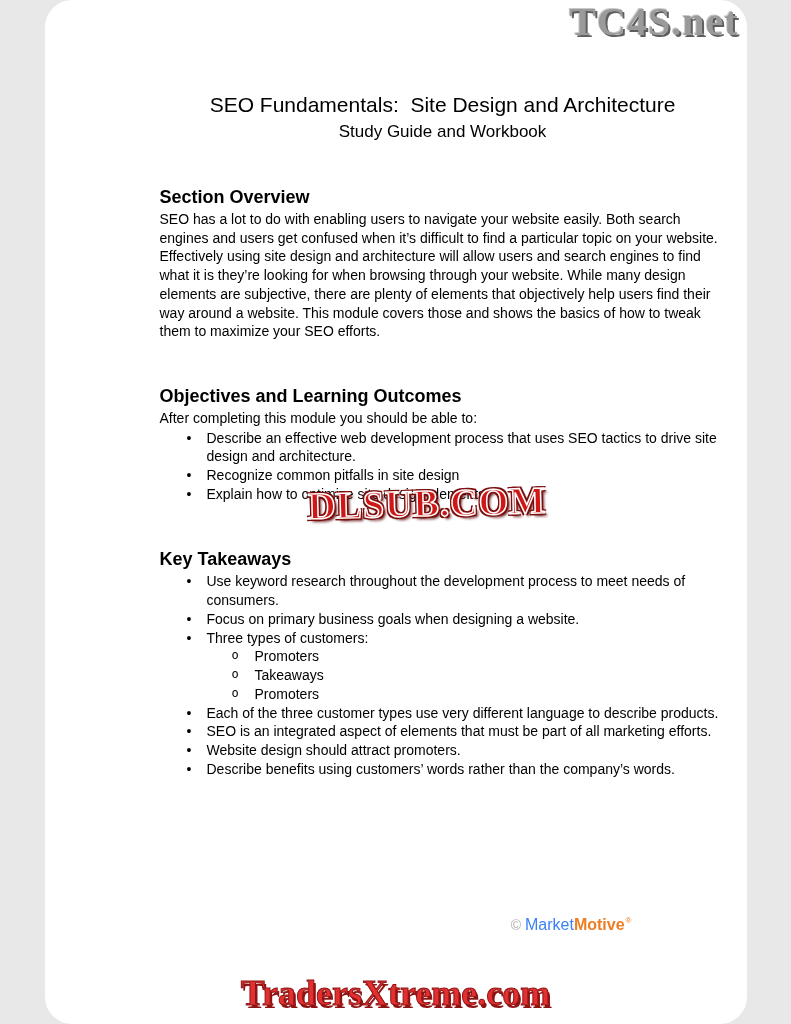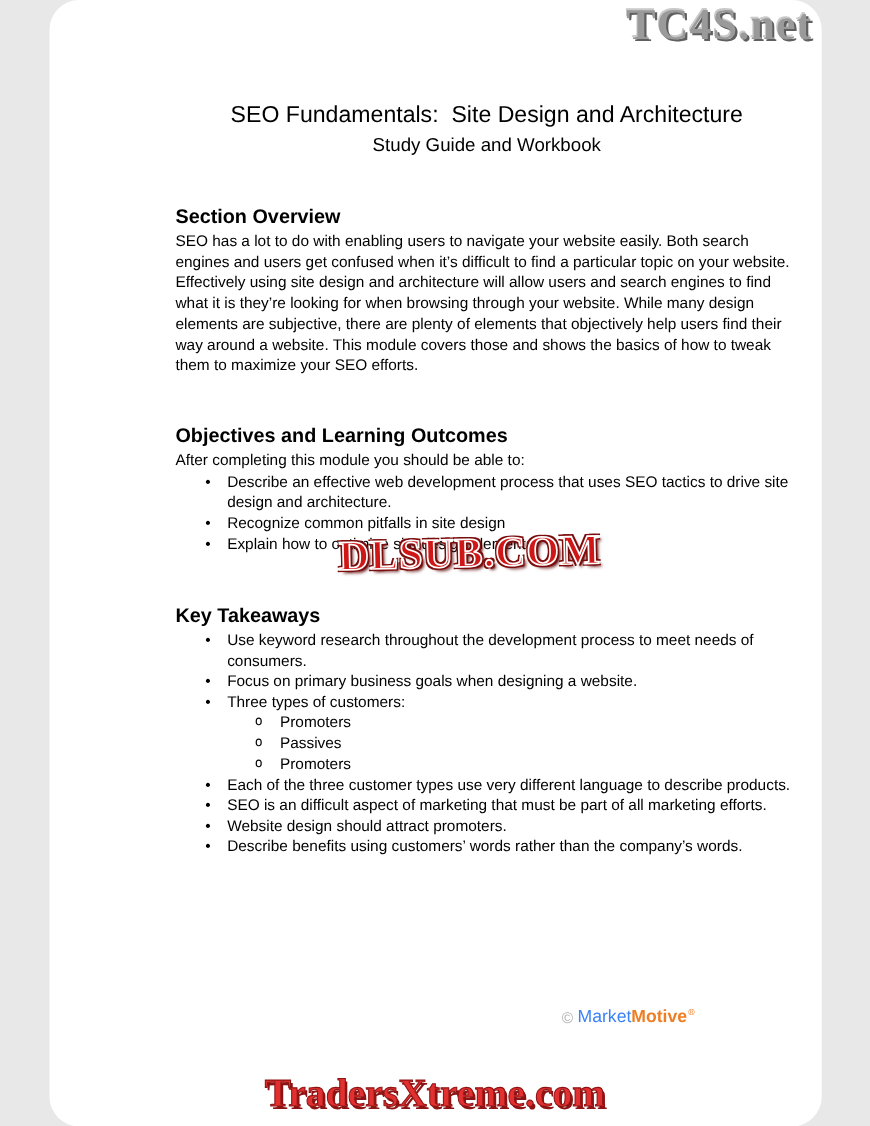--- a/index.html
+++ b/index.html
@@ -154,26 +154,26 @@
     </ul>
 
     <div class="h">Key Takeaways</div>
     <ul class="bullets">
       <li>Use keyword research throughout the development process to meet needs of consumers.</li>
       <li>Focus on primary business goals when designing a website.</li>
       <li>
         <span>Three types of customers:</span>
         <ul class="sub" style="margin-left:-47px;">
           <li>Promoters</li>
-          <li>Passives</li>
+          <li>Takeaways</li>
           <li>Promoters</li>
         </ul>
       </li>
       <li>Each of the three customer types use very different language to describe products.</li>
-      <li>SEO is an difficult aspect of marketing that must be part of all marketing efforts.</li>
+      <li>SEO is an integrated aspect of elements that must be part of all marketing efforts.</li>
       <li>Website design should attract promoters.</li>
       <li>Describe benefits using customers’ words rather than the company’s words.</li>
     </ul>
 
   </div>
 
   <div class="wm-mid">DLSUB.COM</div>
 
   <div class="logo">
     <span class="copy">©</span>

